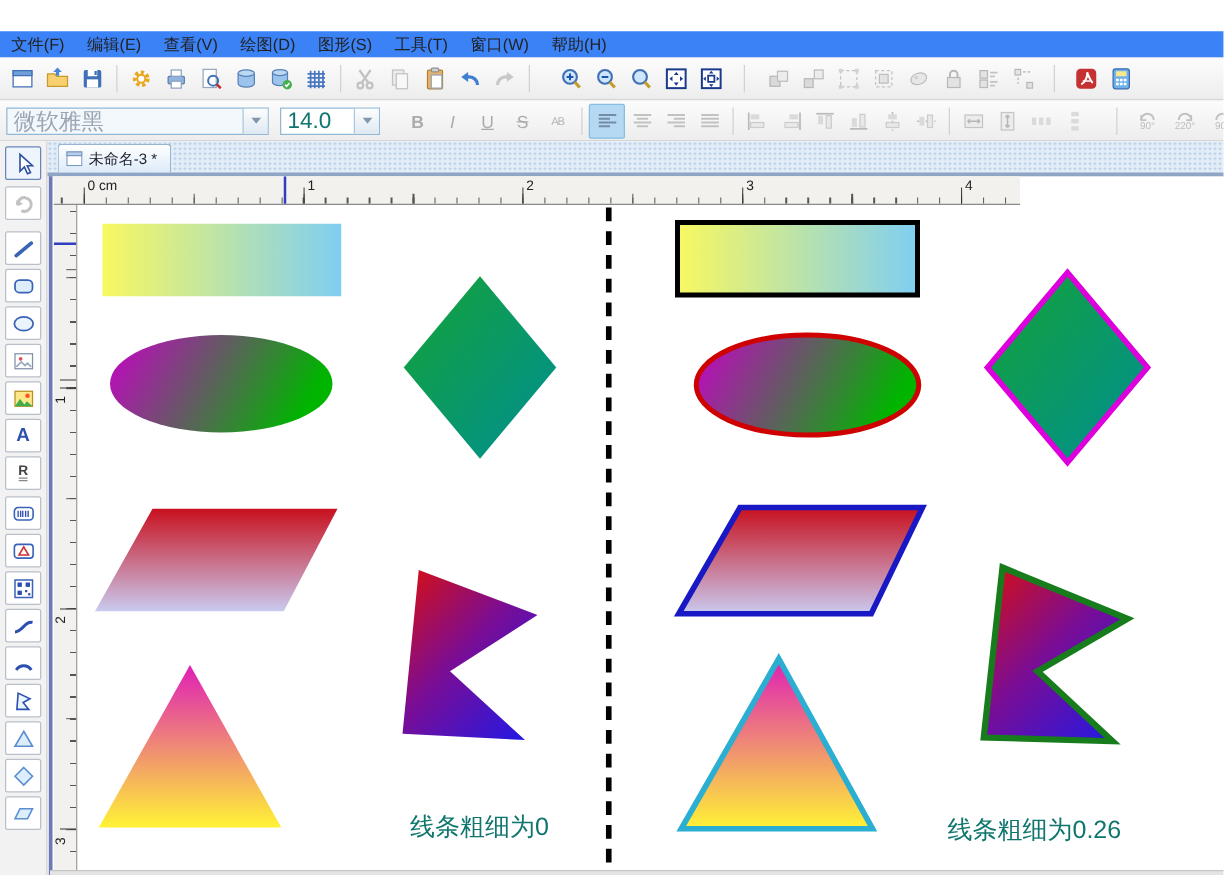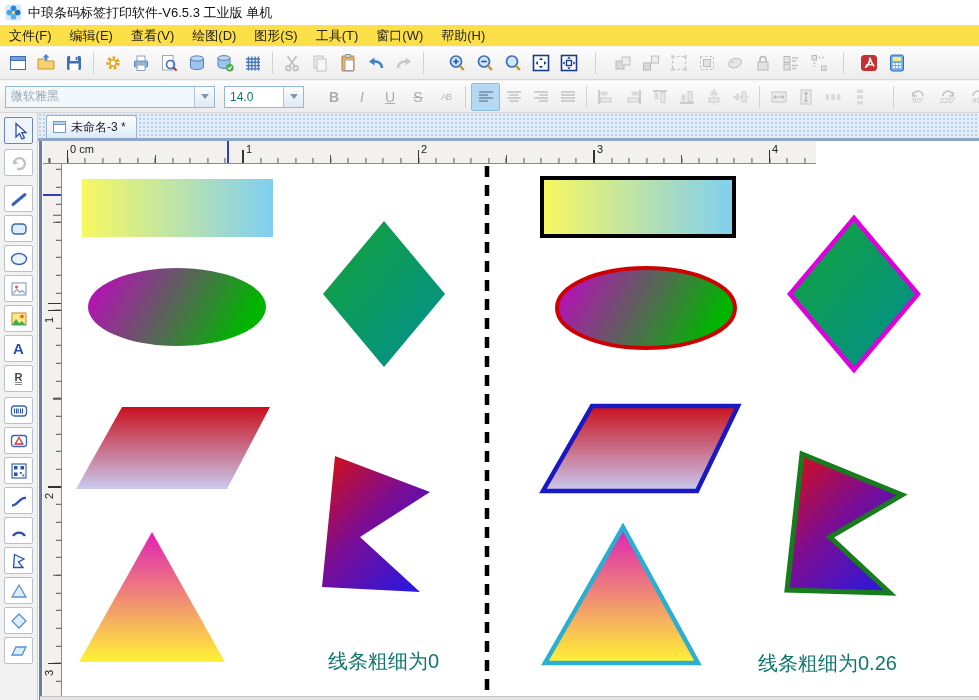--- a/index.html
+++ b/index.html
@@ -3,35 +3,35 @@
 <meta charset="utf-8">
 <style>
   html,body{margin:0;padding:0;background:#fff;}
   #app{position:relative;width:979px;height:700px;overflow:hidden;background:#fff;
        font-family:"Liberation Sans","DejaVu Sans",sans-serif;-webkit-font-smoothing:antialiased;}
   .abs{position:absolute;}
   
   #titlebar{left:0;top:0;width:979px;height:25px;background:#fff;display:flex;align-items:center;gap:6px;padding-left:5px;box-sizing:border-box;}
   #titlebar .title{font-size:13px;color:#111;}
   
-  #menubar{left:0;top:25px;width:979px;height:21px;background:#fde047;display:flex;align-items:center;font-size:13px;color:#222;}
+  #menubar{left:0;top:25px;width:979px;height:21px;background:#3b82f6;display:flex;align-items:center;font-size:13px;color:#222;}
   #menubar span{padding:0 9px;cursor:default;}
   
   .toolbar{background:linear-gradient(#fcfcfc,#ededed);border-top:1px solid #f2f2f2;border-bottom:1px solid #d6d6d6;display:flex;align-items:center;box-sizing:border-box;}
   #toolbar1{left:0;top:46px;width:979px;height:34px;padding-left:4px;}
   #toolbar2{left:0;top:80px;width:979px;height:33px;padding-left:3px;}
   .tbtn{width:28px;height:26px;display:flex;align-items:center;justify-content:center;border-radius:2px;flex:0 0 auto;}
   .tbtn.sm{width:27px;}
   .sep{width:1px;height:22px;background:#d2d2d2;margin:0 5px;flex:0 0 auto;}
   .disabled{opacity:.9;}
   
   .combo{height:22px;border:1px solid #93b9d6;background:#f3f8fc;display:flex;align-items:center;box-sizing:border-box;flex:0 0 auto;}
   #fontCombo{width:210px;margin-left:2px;}
   #sizeCombo{width:80px;margin-left:9px;background:#fff;}
-  .combo .val{flex:1;font-size:12px;color:#9aa6b2;padding-left:5px;overflow:hidden;white-space:nowrap;}
+  .combo .val{flex:1;font-size:18px;color:#9aa6b2;padding-left:5px;overflow:hidden;white-space:nowrap;}
   #sizeCombo .val{color:#0f766e;}
   .combo .arrowbox{width:19px;height:100%;background:linear-gradient(#fdfdfd,#dfe9f2);border-left:1px solid #aac7dd;display:flex;align-items:center;justify-content:center;color:#7f98ad;font-size:9px;}
   .charbtn{font-size:14px;color:#ababab;}
   .charbtn.b{font-weight:bold}.charbtn.i{font-style:italic}.charbtn.u{text-decoration:underline}.charbtn.s{text-decoration:line-through}
   .supsub{font-size:9px;color:#b5b5b5;letter-spacing:-1px;}
   .activebtn{background:#b5d9f2;border:1px solid #86bde0;}
   .rotbtn{width:30px;height:26px;display:flex;flex-direction:column;align-items:center;justify-content:center;flex:0 0 auto;}
   .rotbtn .rl{font-size:8px;color:#b8b8b8;line-height:8px;}
   
   #sidebar{left:0;top:113px;width:38px;height:587px;background:#f2f2f2;border-right:1px solid #cfcfcf;box-sizing:border-box;}
@@ -60,31 +60,20 @@
   #canvas{left:62px;top:164px;width:917px;height:536px;background:#fff;overflow:hidden;}
   .cvlabel{position:absolute;font-size:20px;color:#0f766e;white-space:nowrap;}
   #bottomedge{left:40px;top:696px;width:939px;height:4px;background:#e4e4e4;border-top:1px solid #c6c6c6;box-sizing:border-box;}
   svg{display:block;}
 </style>
 </head>
 <body>
 
 <div id="app">
 
-  <div id="titlebar" class="abs">
-    <svg width="17" height="17" viewBox="0 0 18 18">
-      <rect x="0.5" y="0.5" width="17" height="17" rx="3" fill="#d6eafc"></rect>
-      <circle cx="9" cy="4.6" r="3" fill="#2e86d9"></circle>
-      <circle cx="4.6" cy="9" r="3" fill="#4aa3e8"></circle>
-      <circle cx="13.4" cy="9" r="3" fill="#1b6fc0"></circle>
-      <circle cx="9" cy="13.4" r="3" fill="#5ab0ee"></circle>
-      <rect x="7.4" y="7.4" width="3.2" height="3.2" fill="#ffd24a"></rect>
-    </svg>
-    <span class="title">中琅条码标签打印软件-V6.5.3 工业版 单机</span>
-  </div>
 
   <div id="menubar" class="abs">
     <span>文件(F)</span>
     <span>编辑(E)</span>
     <span>查看(V)</span>
     <span>绘图(D)</span>
     <span>图形(S)</span>
     <span>工具(T)</span>
     <span>窗口(W)</span>
     <span>帮助(H)</span>

